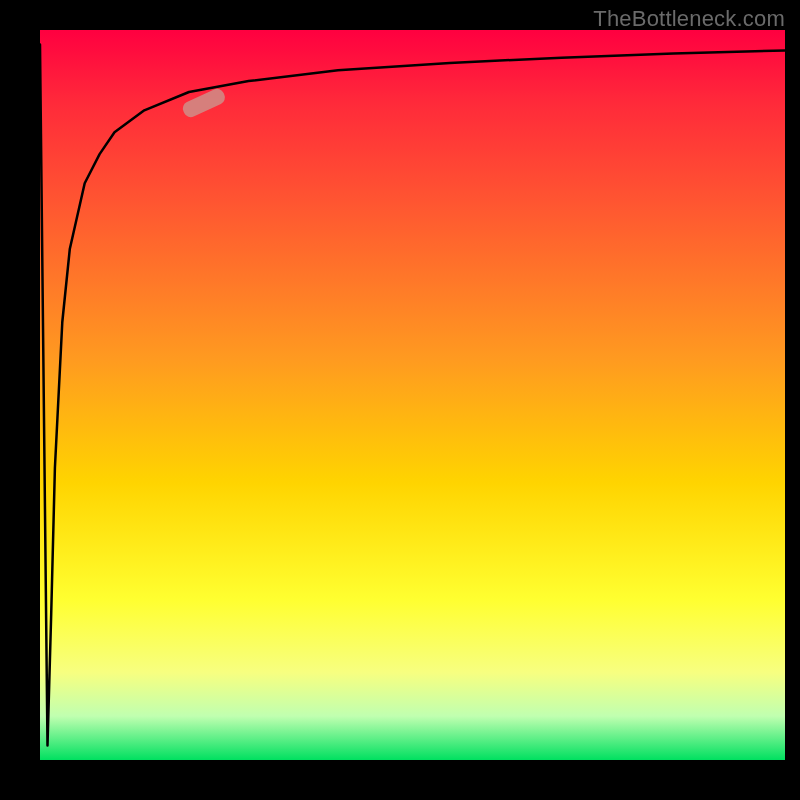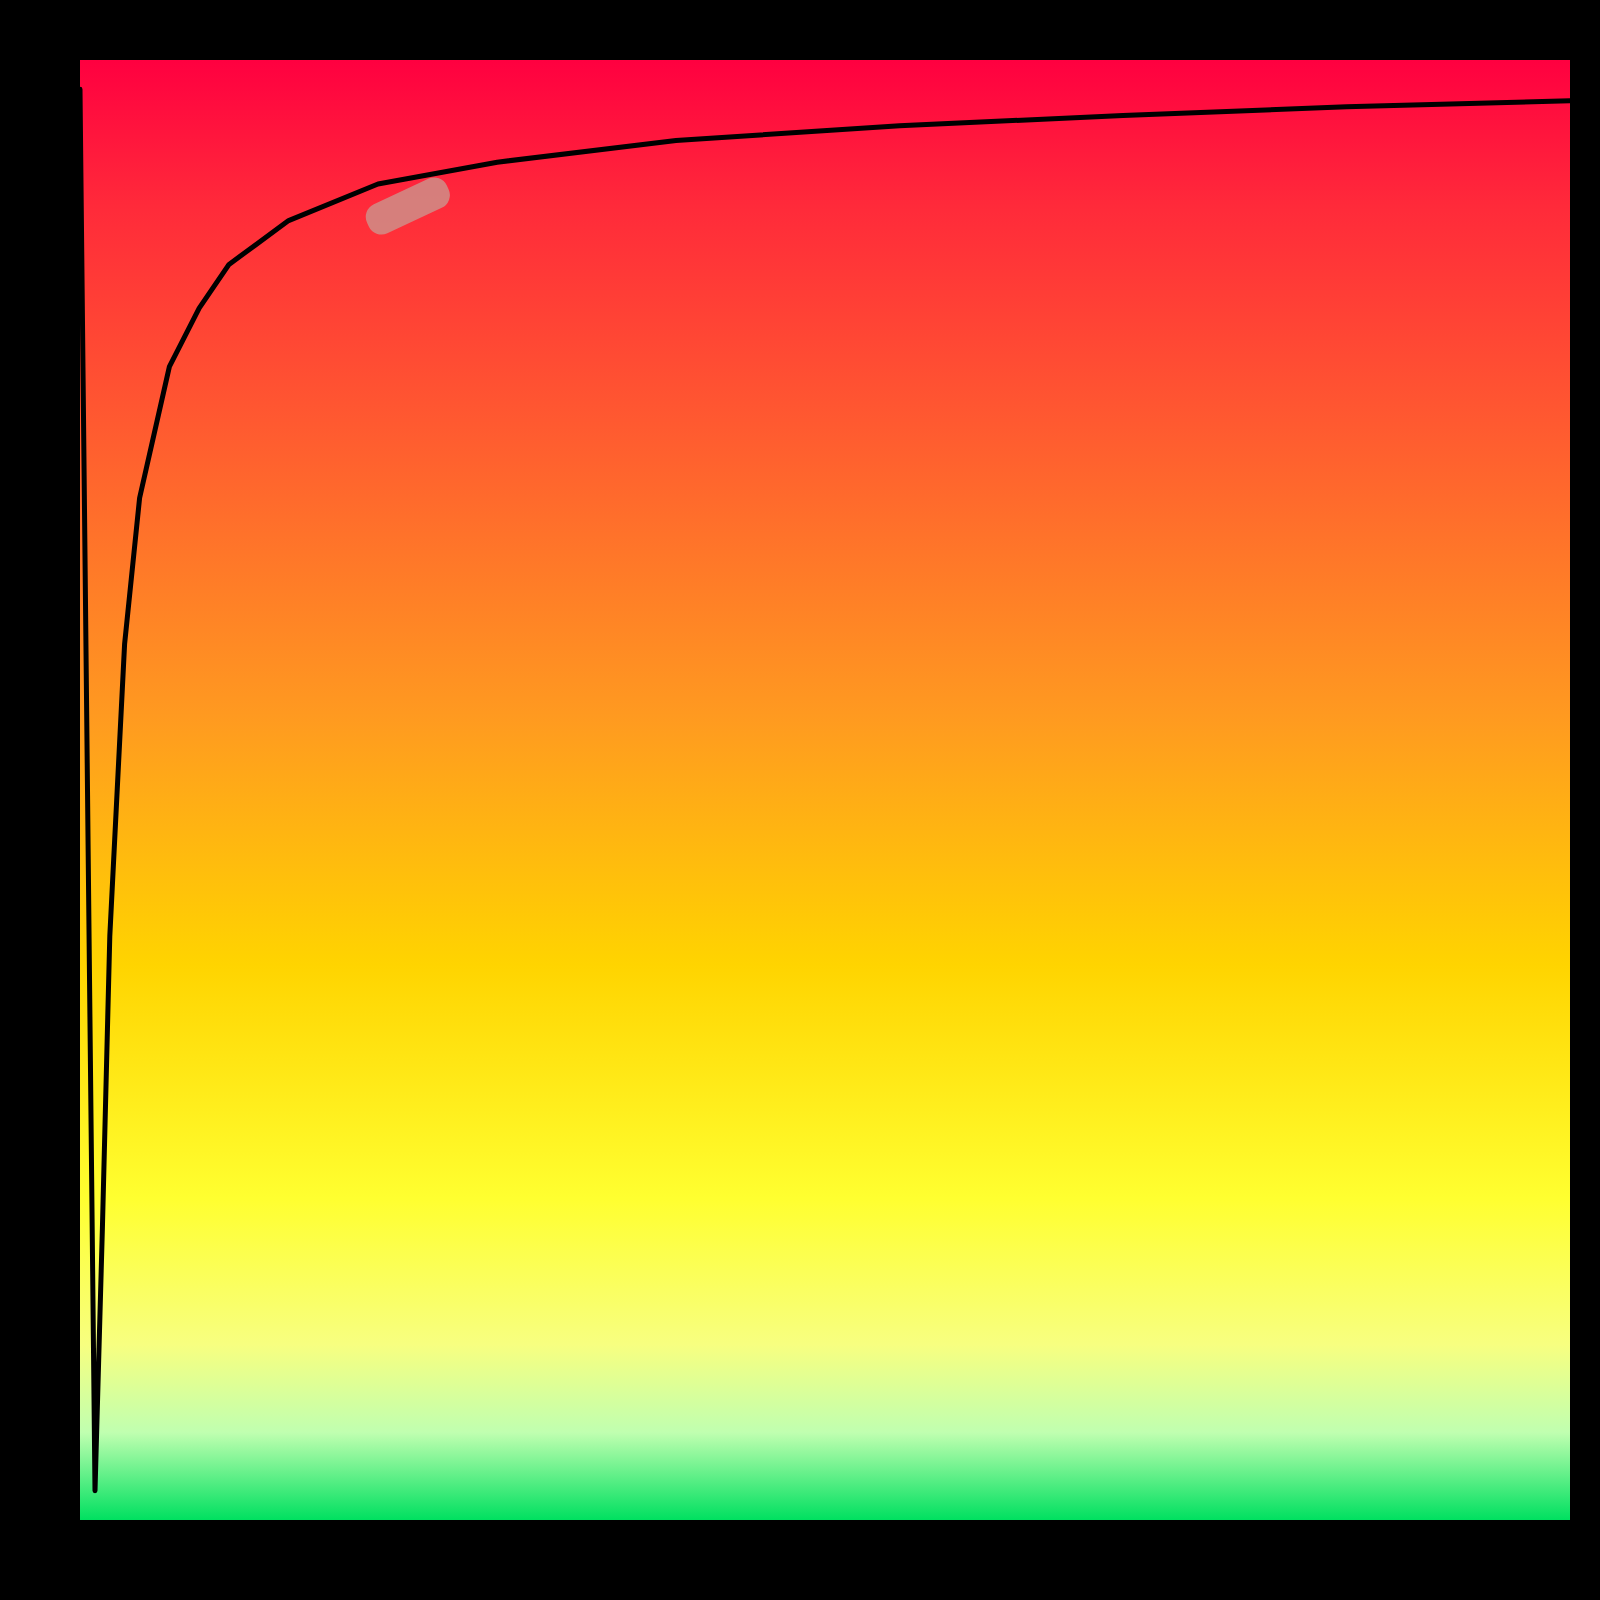--- a/index.html
+++ b/index.html
@@ -57,19 +57,20 @@
   .marker {
     fill: #cf8e88;
     opacity: 0.85;
   }
 </style>
 </head>
 <body>
 
 <div class="frame">
   <div class="plot-area"></div>
+  <div class="watermark">TheBottleneck.com</div>
   <svg class="overlay" viewBox="0 0 800 800">
     <path id="curve-path" fill="none" stroke="#000" stroke-width="2.5" stroke-linejoin="round" stroke-linecap="round" d="M40.0 44.6 L47.5 745.4 L51.2 614.0 L54.9 468.0 L62.3 322.0 L69.8 249.0 L84.7 183.3 L99.6 154.1 L114.5 132.2 L144.3 110.3 L189.0 92.0 L248.6 81.1 L338.0 70.2 L449.8 62.9 L561.5 57.7 L673.3 53.4 L785.0 50.4"></path>
     <g id="marker-group" transform="translate(203.9 103.0) rotate(-25)">
       <rect id="marker-rect" class="marker" rx="7" ry="7" width="44" height="16" x="-22" y="-8"></rect>
     </g>
   </svg>
 </div>
 
 </body></html>

